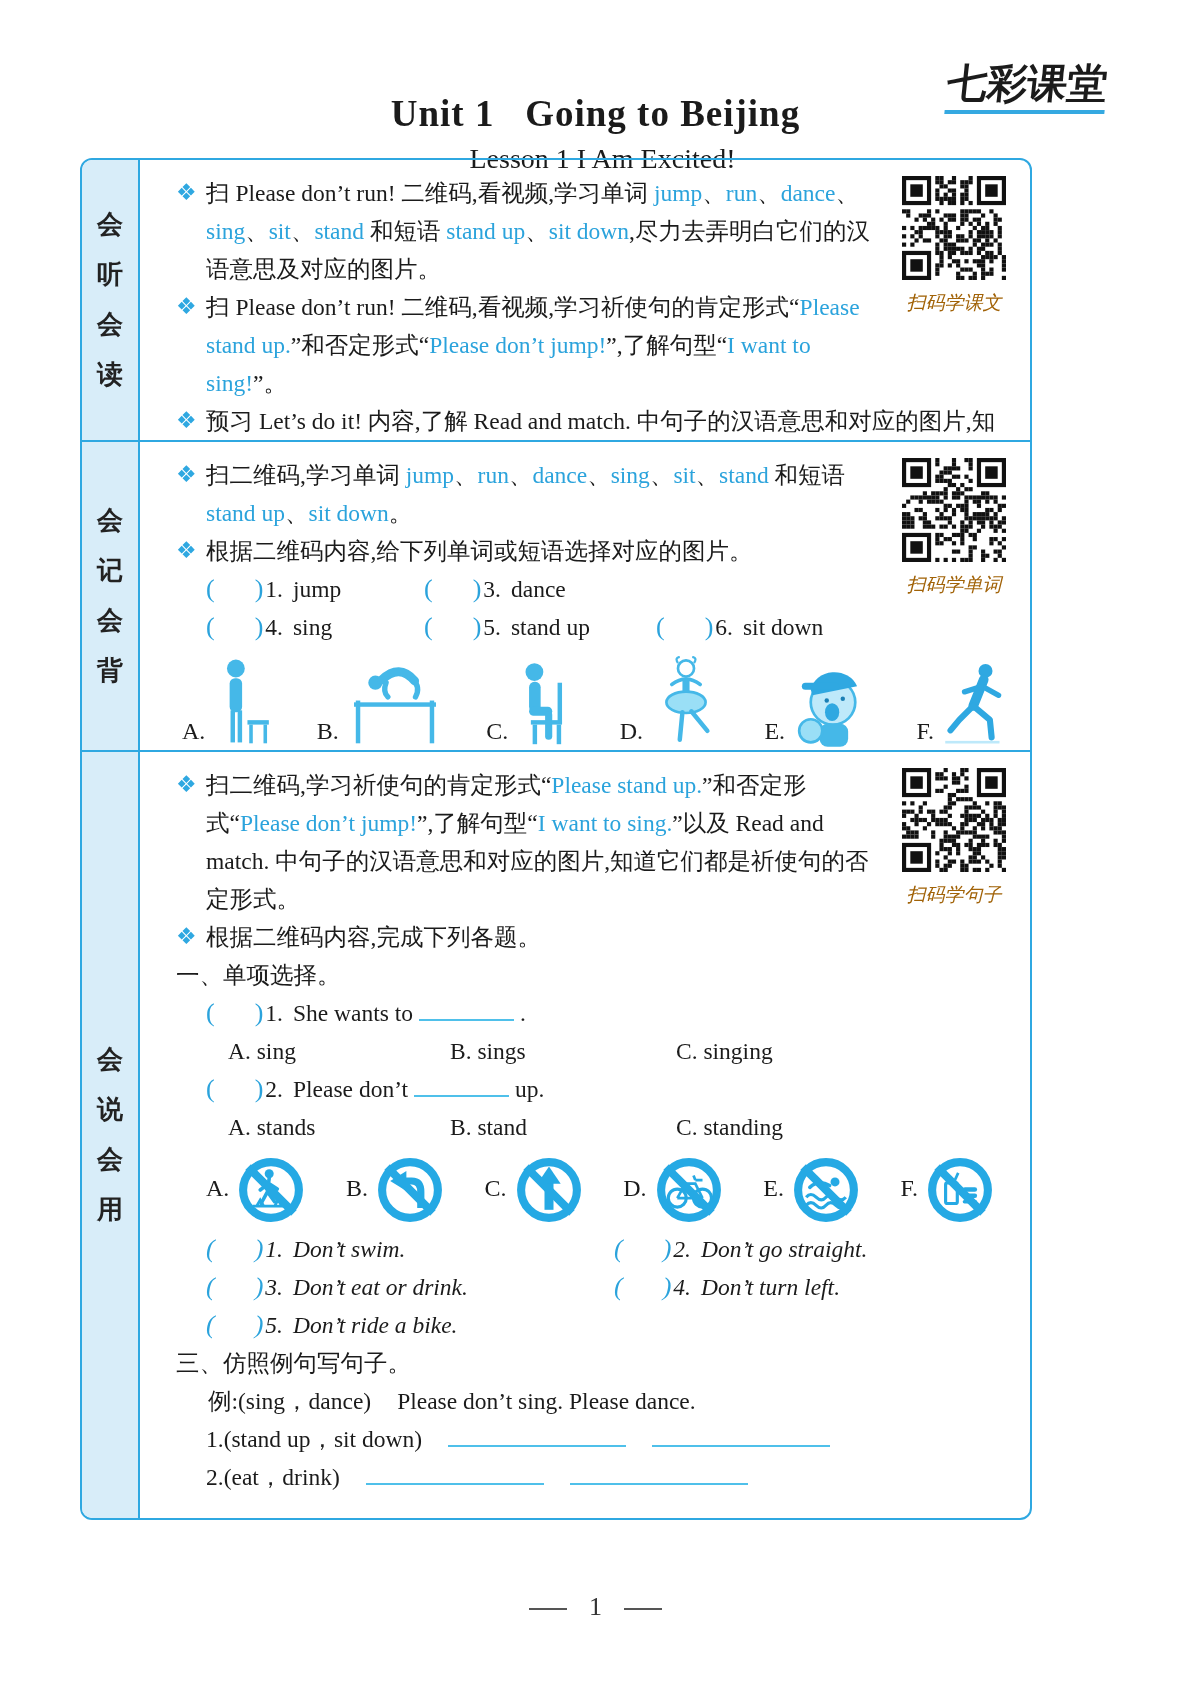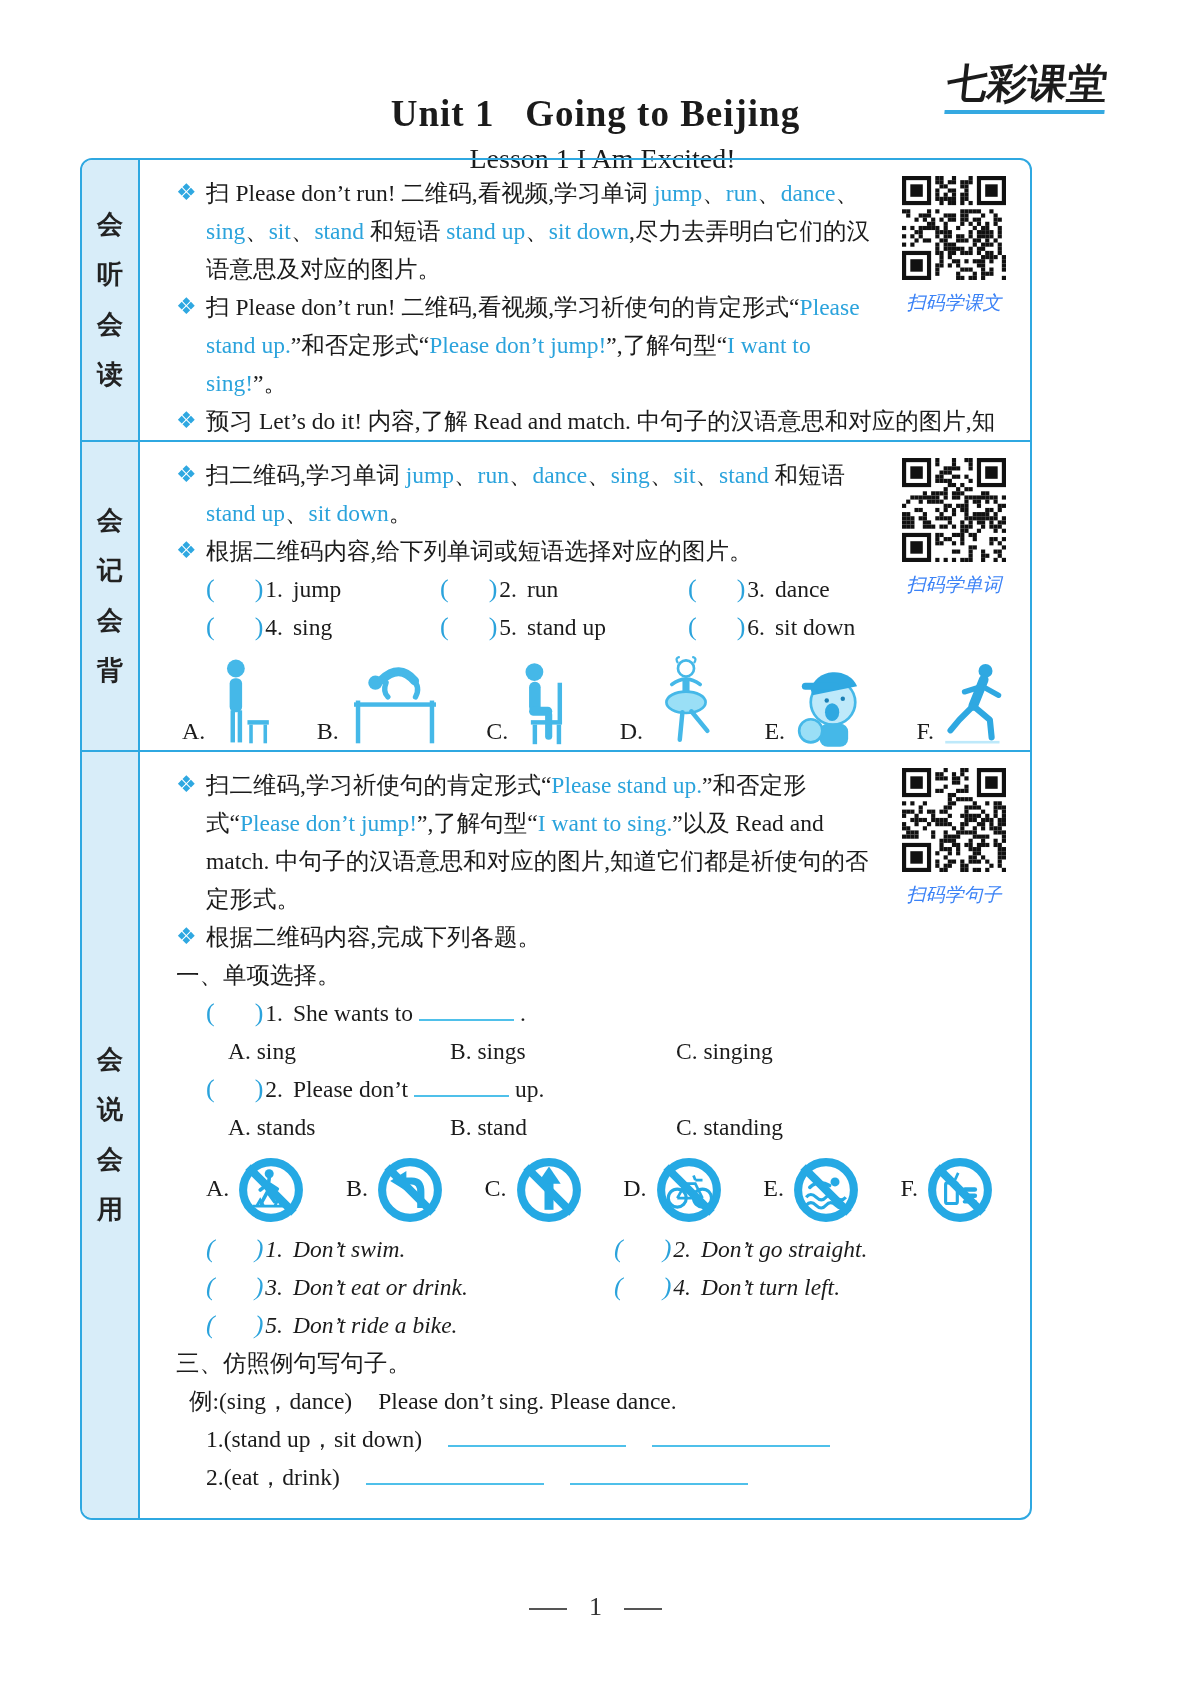--- a/index.html
+++ b/index.html
@@ -19,27 +19,27 @@
   .sec + .sec{border-top:2px solid #2FA8E1;}
   #sec1{height:280px;} #sec2{height:308px;} #sec3{flex:1;}
   .side{width:56px;flex:none;background:#D8EDF9;border-right:2px solid #2FA8E1;
         display:flex;flex-direction:column;align-items:center;justify-content:center;gap:24px;}
   .side span{font-size:26px;font-weight:bold;color:#222;line-height:1;}
   .content{flex:1;padding:14px 16px 0 36px;overflow:hidden;font-size:23.5px;line-height:38px;}
   
   .qr-wrap{float:right;width:120px;margin:2px 0 6px 14px;text-align:center;}
   .qr-box{width:104px;height:104px;margin:0 auto;}
   .qr-svg{width:104px;height:104px;display:block;}
-  .qr-cap{font-size:19px;font-style:italic;margin-top:4px;color:#3b82f6;}
+  .qr-cap{font-size:19px;font-style:italic;margin-top:4px;color:#a16207;}
   
   .bullet{position:relative;padding-left:30px;margin:0;}
   .bicon{position:absolute;left:0;top:0;color:#2FA8E1;font-size:23px;}
   .blue{color:#2BA3DC;}
   
-  .match-row{display:flex;margin-left:30px;gap:16px;}
+  .match-row{display:flex;margin-left:30px;}
   .match-item{display:inline-block;}
   .mc1{width:218px;} .mc2{width:232px;} .mc3{flex:1;}
   .paren{color:#2BA3DC;font-size:26px;}
   .pgap{display:inline-block;width:40px;}
   .inum{margin:0 10px 0 2px;}
   
   .pics{display:flex;align-items:flex-end;margin:10px 4px 0 6px;justify-content:space-between;}
   .pic-cell{display:flex;align-items:flex-end;gap:6px;}
   .pic-label{font-size:24px;margin-bottom:4px;}
   
@@ -48,21 +48,21 @@
   .opt-line{margin-left:52px;}
   .opt-line .opt{display:inline-block;}
   .opt-a{width:222px;} .opt-b{width:226px;}
   .blank{display:inline-block;width:95px;border-bottom:2px solid #4FC0EA;height:1.0em;margin:0 6px;vertical-align:baseline;}
   
   .signs{display:flex;align-items:center;margin:8px 4px 4px 30px;gap:10px;justify-content:space-between;padding-right:14px;}
   .sign-cell{display:flex;align-items:center;gap:6px;}
   .sign-svg{width:72px;height:72px;}
   .sent-grid{display:grid;grid-template-columns:408px 1fr;margin-left:30px;font-style:italic;}
   
-  .ex-line{margin-left:13px;font-family:Liberation Serif, serif;}
+  .ex-line{margin-left:32px;font-family:Liberation Serif, serif;}
   .ex-answer{margin-left:26px;}
   .wi-line{margin-left:30px;}
   .wline{display:inline-block;width:178px;border-bottom:2px solid #4FC0EA;height:1em;margin-left:26px;}
   
   .footer{position:absolute;top:1592px;left:0;width:100%;text-align:center;font-size:26px;color:#333;}
   .footer .dash{display:inline-block;width:38px;height:2px;background:#555;vertical-align:middle;margin:0 22px;}
 </style>
 </head>
 <body>
 
@@ -527,21 +527,20 @@
                 <rect x="8" y="80" width="12" height="12" fill="#111"></rect>
               </svg>
             </div>
           <div class="qr-cap">扫码学单词</div>
         </div>
         <p class="bullet"><span class="bicon">❖</span><span><span>扫二维码,学习单词 </span><span class="blue">jump</span><span>、</span><span class="blue">run</span><span>、</span><span class="blue">dance</span><span>、</span><span class="blue">sing</span><span>、</span><span class="blue">sit</span><span>、</span><span class="blue">stand</span><span> 和短语 </span><span class="blue">stand up</span><span>、</span><span class="blue">sit down</span><span>。</span></span></p>
         <p class="bullet"><span class="bicon">❖</span><span><span>根据二维码内容,给下列单词或短语选择对应的图片。</span></span></p>
 
         <div class="match-row">
           <span class="match-item mc1"><span class="paren">(</span><span class="pgap"></span><span class="paren">)</span><span class="inum">1.</span><span>jump</span></span>
-          <span class="match-item mc2"><span class="paren">(</span><span class="pgap"></span><span class="paren">)</span><span class="inum">2.</span><span>run</span></span>
           <span class="match-item mc3"><span class="paren">(</span><span class="pgap"></span><span class="paren">)</span><span class="inum">3.</span><span>dance</span></span>
         </div>
         <div class="match-row">
           <span class="match-item mc1"><span class="paren">(</span><span class="pgap"></span><span class="paren">)</span><span class="inum">4.</span><span>sing</span></span>
           <span class="match-item mc2"><span class="paren">(</span><span class="pgap"></span><span class="paren">)</span><span class="inum">5.</span><span>stand up</span></span>
           <span class="match-item mc3"><span class="paren">(</span><span class="pgap"></span><span class="paren">)</span><span class="inum">6.</span><span>sit down</span></span>
         </div>
 
         <div class="pics">
           <div class="pic-cell">

